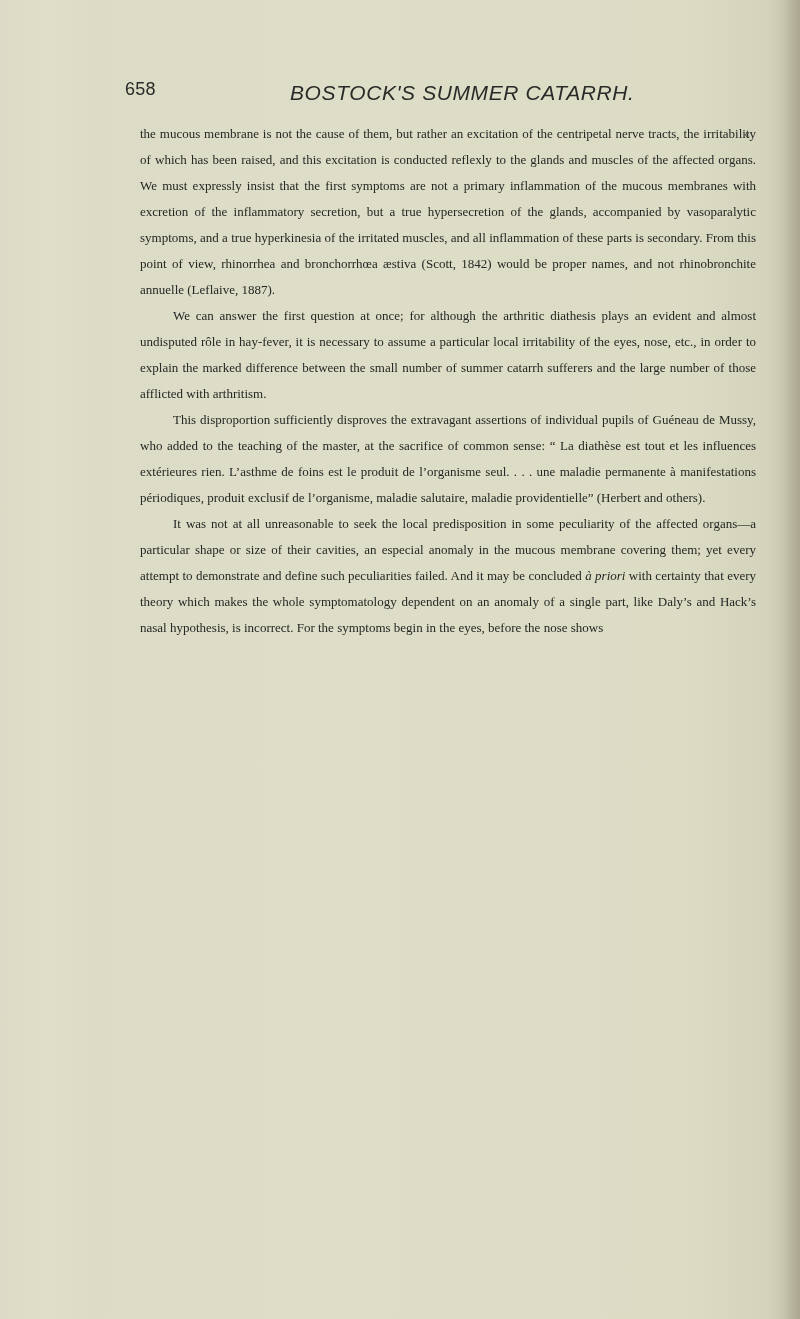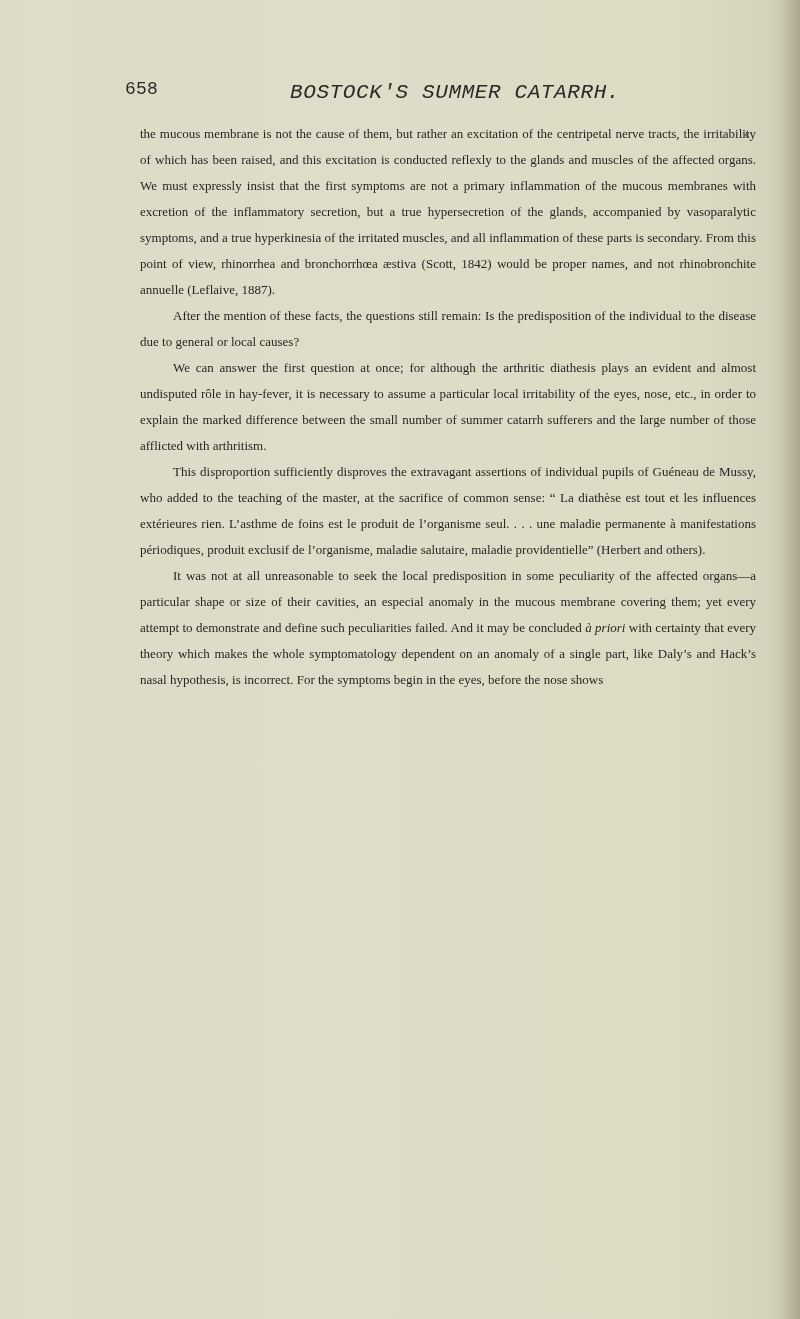--- a/index.html
+++ b/index.html
@@ -32,21 +32,21 @@
       right: 0; top: 0;
       width: 18px; height: 1319px;
       background: linear-gradient(90deg, rgba(150,145,120,0), rgba(150,145,120,0.45));
     }
     .header {
       position: absolute;
       top: 75px;
       left: 125px;
       width: 615px;
       height: 30px;
-      font-family: Liberation Mono, monospace;
+      font-family: Liberation Sans, sans-serif;
       color: #2a2a28;
     }
     .page-number {
       position: absolute;
       left: 0;
       top: 4px;
       font-size: 18px;
       letter-spacing: 0.2px;
     }
     .running-head {
@@ -95,19 +95,18 @@
 
   <div class="header">
     <span class="page-number">658</span>
     <span class="running-head">BOSTOCK'S SUMMER CATARRH.</span>
   </div>
 
   <span class="margin-mark">«</span>
 
   <div class="body-text">
     <p class="first">the mucous membrane is not the cause of them, but rather an excita­tion of the centripetal nerve tracts, the irritability of which has been raised, and this excitation is conducted reflexly to the glands and muscles of the affected organs. We must expressly insist that the first symptoms are not a primary inflammation of the mucous mem­branes with excretion of the inflammatory secretion, but a true hyper­secretion of the glands, accompanied by vasoparalytic symptoms, and a true hyperkinesia of the irritated muscles, and all inflammation of these parts is secondary. From this point of view, rhinorrhea and bronchorrhœa æstiva (Scott, 1842) would be proper names, and not rhinobronchite annuelle (Leflaive, 1887).</p>
-    <p>After the mention of these facts, the questions still remain: Is the predisposition of the individual to the disease due to general or local causes?</p>
     <p>We can answer the first question at once; for although the arthritic diathesis plays an evident and almost undisputed rôle in hay-fever, it is necessary to assume a particular local irritability of the eyes, nose, etc., in order to explain the marked difference between the small num­ber of summer catarrh sufferers and the large number of those afflicted with arthritism.</p>
     <p>This disproportion sufficiently disproves the extravagant asser­tions of individual pupils of Guéneau de Mussy, who added to the teaching of the master, at the sacrifice of common sense: “ La diathèse est tout et les influences extérieures rien. L’asthme de foins est le produit de l’organisme seul. . . . une maladie permanente à manifestations périodiques, produit exclusif de l’organisme, maladie salutaire, maladie providentielle” (Herbert and others).</p>
     <p><span>It was not at all unreasonable to seek the local predisposition in some peculiarity of the affected organs—a particular shape or size of their cavities, an especial anomaly in the mucous membrane covering them; yet every attempt to demonstrate and define such peculiarities failed. And it may be concluded </span><em>à priori</em><span> with certainty that every theory which makes the whole symptomatology dependent on an anomaly of a single part, like Daly’s and Hack’s nasal hypothesis, is incorrect. For the symptoms begin in the eyes, before the nose shows</span></p>
   </div>
 
 </div>
 
 </body></html>

